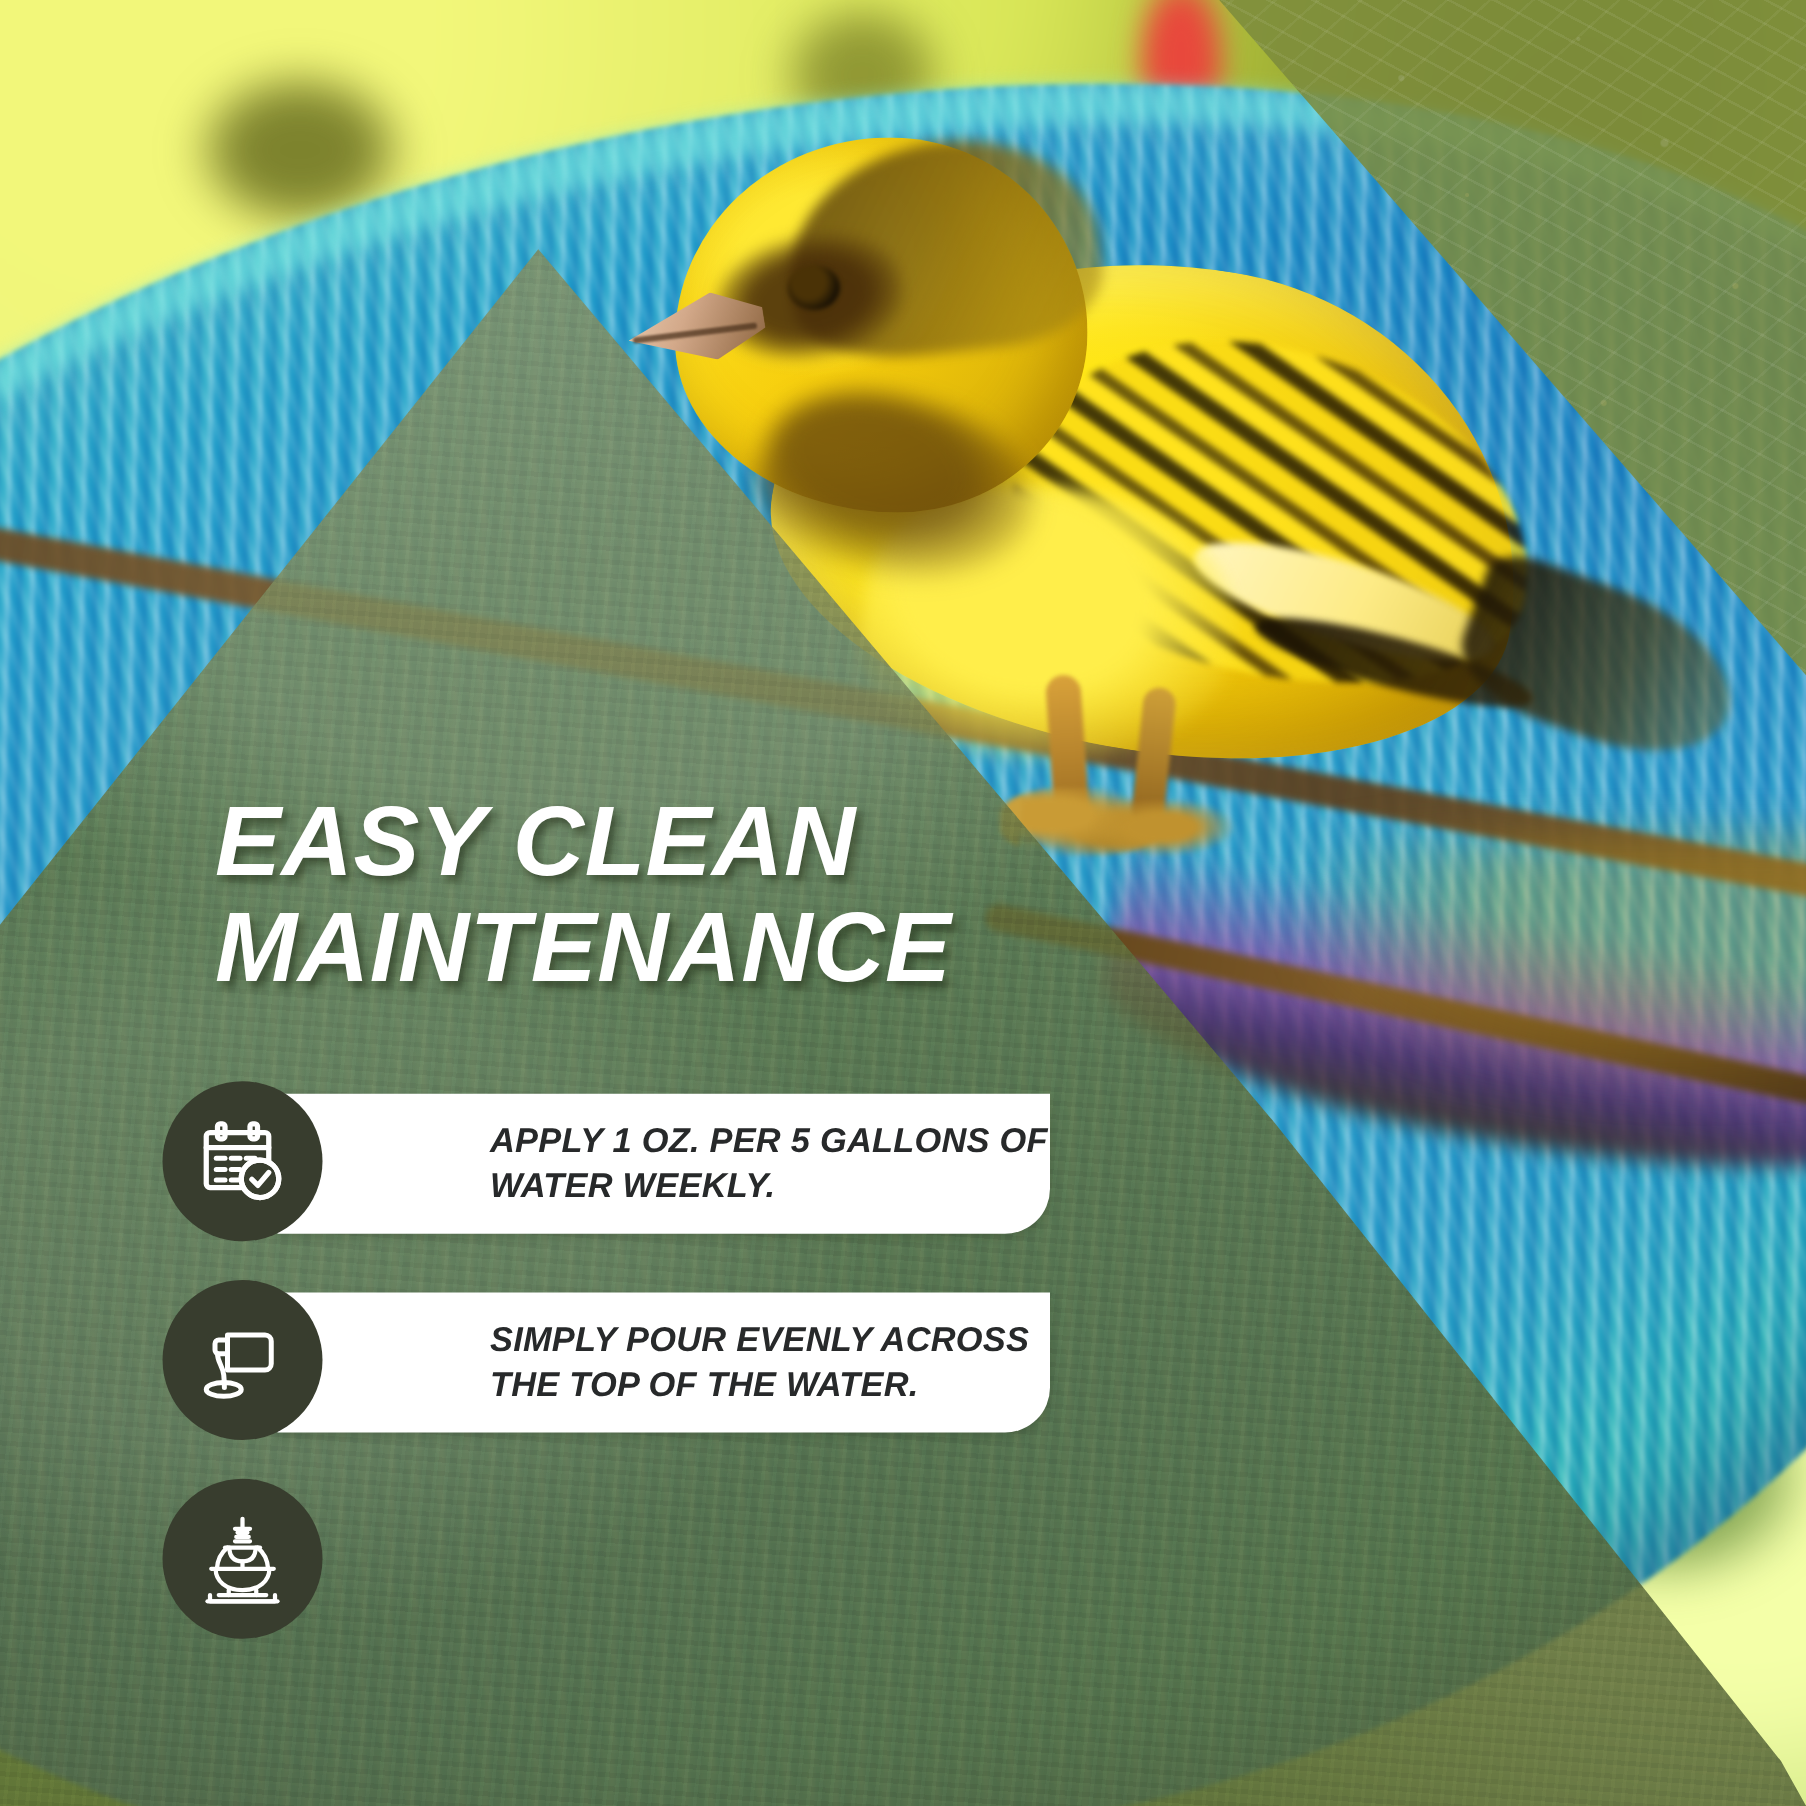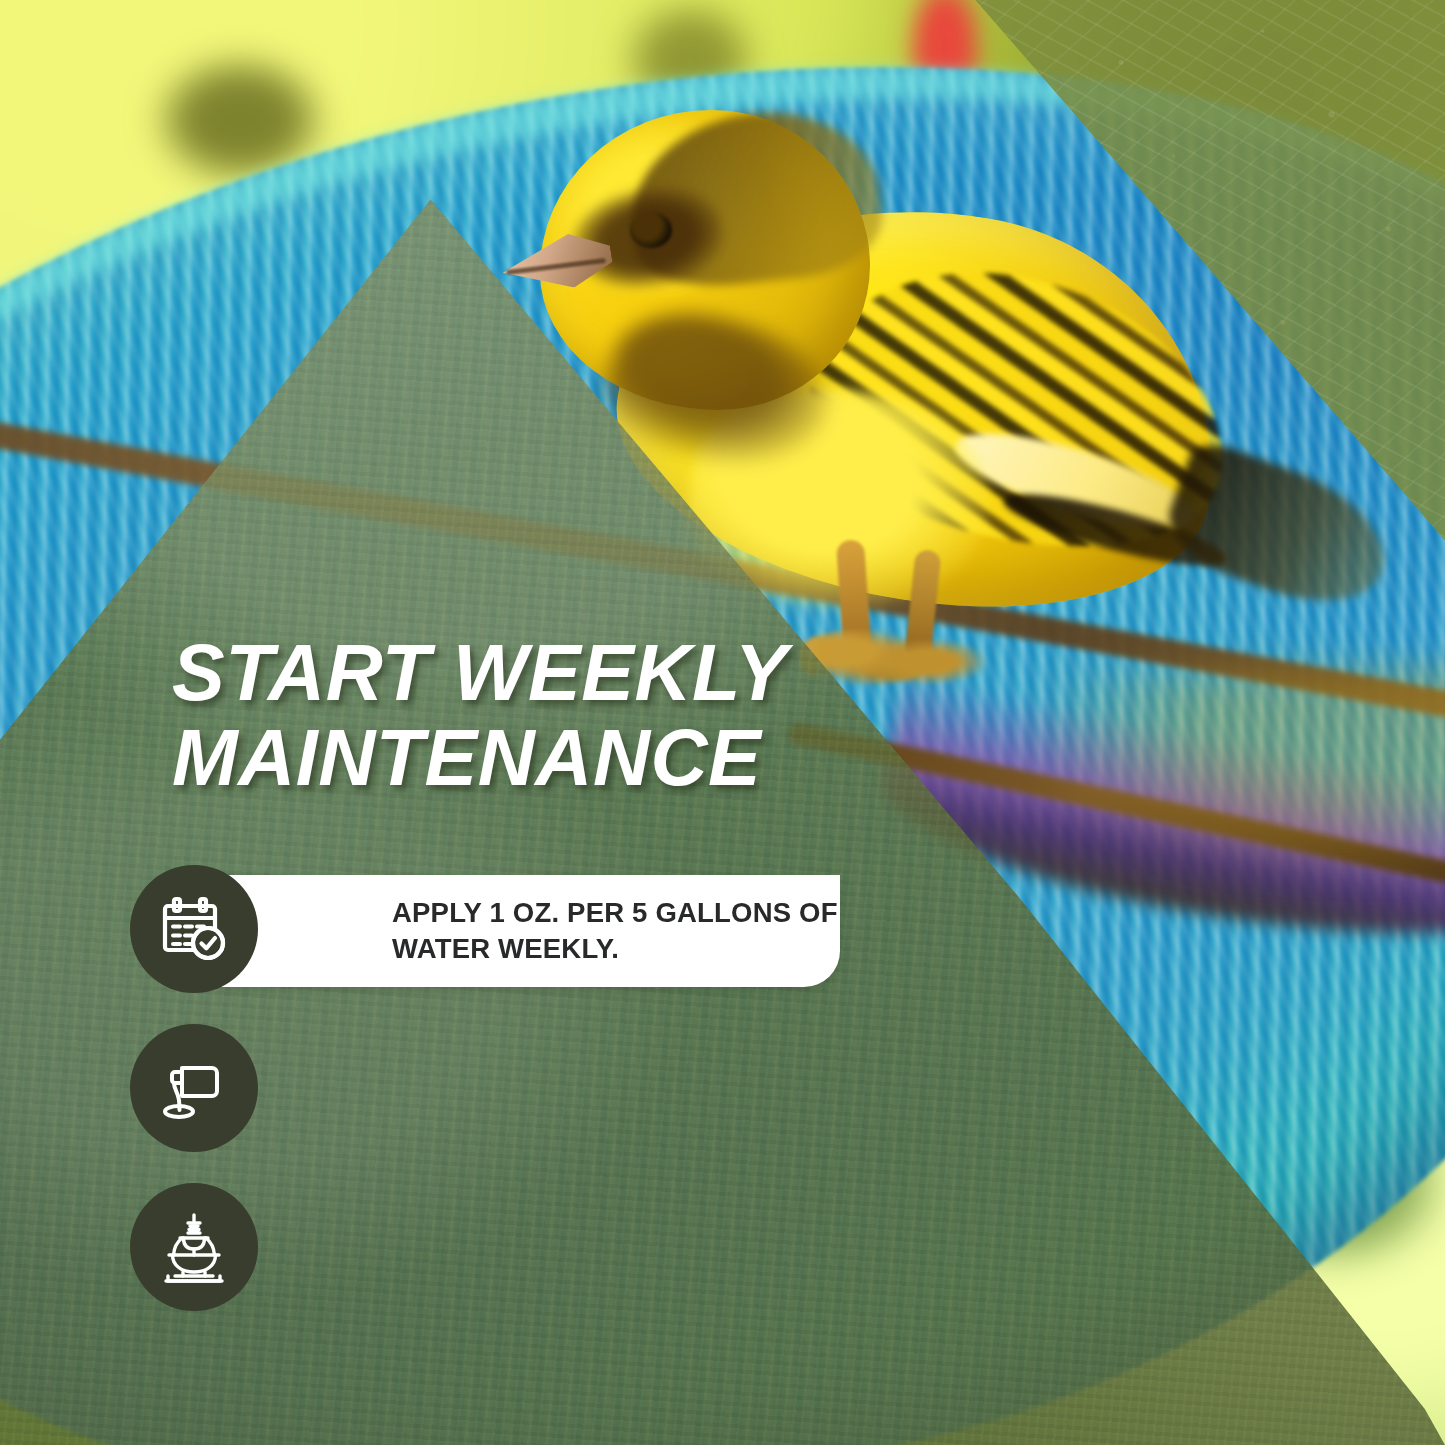--- a/index.html
+++ b/index.html
@@ -375,20 +375,21 @@
   .pill-text {
     position: absolute;
     left: 170px;
     top: 50%;
     transform: translateY(-50%);
     width: 540px;
     color: #27292a;
     font-size: 27.5px;
     line-height: 1.32;
     font-weight: bold;
+    font-style: italic;
     letter-spacing: .2px;
     white-space: pre-line;
   }
 
   .circle {
     position: absolute;
     left: 0; top: 0;
     width: 128px; height: 128px;
     border-radius: 50%;
     background: #383d2e;
@@ -436,21 +437,21 @@
       <div class="foot2"></div>
     </div>
   </div>
 
   <div class="overlay-left"></div>
   <div class="overlay-left-tex"></div>
   <div class="overlay-left-sheen"></div>
   <div class="overlay-right"></div>
   <div class="overlay-right-tex"></div>
 
-  <div class="headline">START WEEKLY
+  <div class="headline">EASY CLEAN
 MAINTENANCE</div>
 
   <div class="steps">
 
     <div class="step">
       <div class="pill">
         <div class="pill-text">APPLY 1 OZ. PER 5 GALLONS OF
 WATER WEEKLY.</div>
       </div>
       <div class="circle">
@@ -469,20 +470,24 @@
             <line x1="27" y1="51" x2="34" y2="51"></line>
           </g>
           <circle cx="50" cy="50" r="15" fill="#383d2e"></circle>
           <circle cx="50" cy="50" r="15"></circle>
           <polyline points="43.5,50.5 48.3,55.3 57,45"></polyline>
         </svg>
       </div>
     </div>
 
     <div class="step">
+      <div class="pill">
+        <div class="pill-text">SIMPLY POUR EVENLY ACROSS
+THE TOP OF THE WATER.</div>
+      </div>
       <div class="circle">
         <svg width="72" height="72" viewBox="0 0 72 72" fill="none" stroke="#ffffff" stroke-width="4" stroke-linecap="round" stroke-linejoin="round">
           <path d="M24 16 h30 a5 5 0 0 1 5 5 v18 a5 5 0 0 1 -5 5 h-30 z"></path>
           <path d="M24 20 h-7 a3 3 0 0 0 -3 3 v5 a3 3 0 0 0 3 3 h7"></path>
           <path d="M16 31 C16 38, 20 40, 21 48 C21.5 53, 21.5 55, 21.5 58"></path>
           <ellipse cx="21" cy="59.5" rx="14" ry="5.5"></ellipse>
         </svg>
       </div>
     </div>
 

